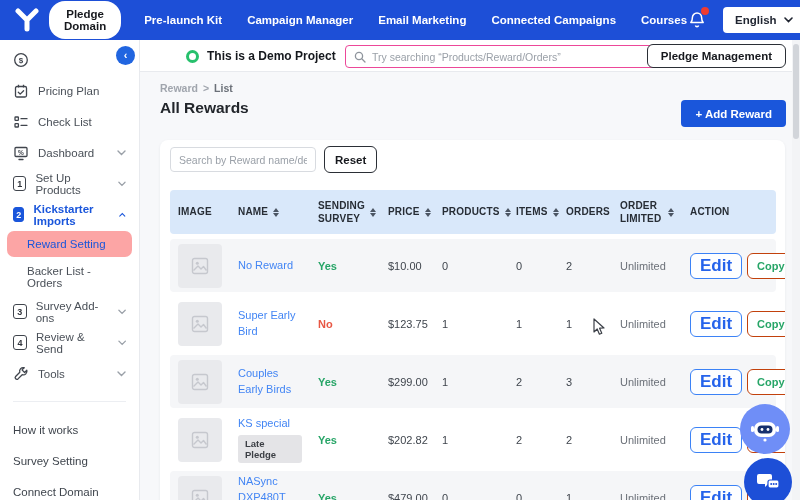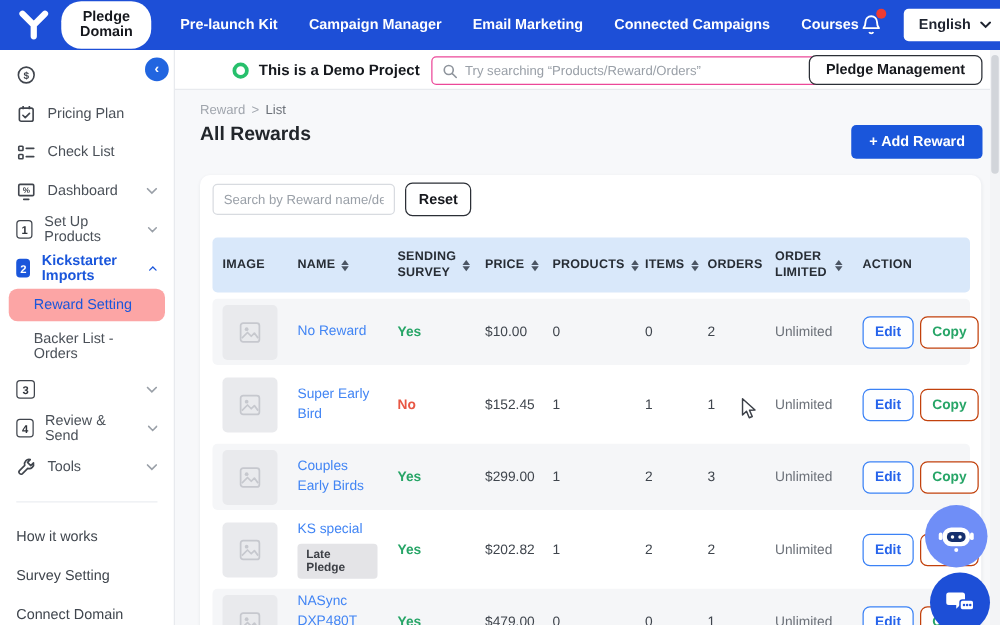--- a/index.html
+++ b/index.html
@@ -54,21 +54,21 @@
     padding:0 8px; gap:6px; }
   .top-search input { border:none; outline:none; flex:1; font-size:10.5px; color:#3f454d;
     font-family:inherit; background:transparent; }
   .top-search input::placeholder { color:#9aa0a8; }
   .pm-btn { position:absolute; right:14px; top:4px; height:24px; padding:0 13px; background:#fff;
     border:1.5px solid #2b2f36; border-radius:6px; font-size:11.5px; font-weight:700; color:#16181d;
     cursor:pointer; }
 
   
   .content { position:absolute; left:140px; top:72px; width:660px; height:428px; }
-  .breadcrumb { position:absolute; left:20px; top:10px; font-size:10.5px; color:#a0a5ad; }
+  .breadcrumb { position:absolute; left:20px; top:10px; font-size:10.5px; color:#a0a5ad;font-weight:bold; }
   .breadcrumb .sep { margin:0 5px; }
   .breadcrumb .cur { color:#6b7078; }
   .page-title { position:absolute; left:20px; top:27px; font-size:15.5px; font-weight:700; color:#22262b; }
   .add-btn { position:absolute; right:14px; top:28px; height:27px; padding:0 14px; background:#1a56db;
     color:#fff; border:none; border-radius:4px; font-size:11.5px; font-weight:700; cursor:pointer; }
 
   .card { position:absolute; left:20px; top:68px; width:625px; height:380px; background:#fff;
     border-radius:8px 8px 0 0; box-shadow:0 1px 3px rgba(25,40,70,.07); overflow:hidden; }
   .filter-input { position:absolute; left:10px; top:7px; width:146px; height:25px;
     border:1px solid #d8dbe0; border-radius:4px; padding:0 8px; font-size:10.5px; color:#3f454d;
@@ -95,21 +95,21 @@
     display:flex; align-items:center; justify-content:center; }
   .name-link { color:#4285f4; text-decoration:none; font-size:11px; line-height:1.45; display:block;
     cursor:pointer; }
   .lp-badge { display:inline-block; margin-top:4px; background:#e4e4e7; color:#3c3f45;
     font-size:9.5px; font-weight:700; padding:3px 7px; border-radius:3px; }
   .yes { color:#27a567; font-weight:600; }
   .no { color:#e85744; font-weight:600; }
   .muted { color:#6b7078; }
   .act-btns { display:flex; gap:5px; }
   .edit-btn { height:26px; padding:0 9px; background:#fdfeff; border:1px solid #3b82f6; border-radius:6px;
-    color:#2563eb; font-size:11px; font-weight:700; cursor:pointer; }
+    color:#2563eb; font-size:17px; font-weight:700; cursor:pointer; }
   .copy-btn { height:26px; padding:0 9px; background:#fff; border:1px solid #c2410c; border-radius:6px;
     color:#27a567; font-size:11px; font-weight:700; cursor:pointer; }
 
   
   .bot-fab { position:absolute; left:740px; top:404px; width:50px; height:50px; border-radius:50%;
     background:#6f8ef7; border:none; cursor:pointer; display:flex; align-items:center; justify-content:center; z-index:40; }
   .chat-fab { position:absolute; left:744px; top:458px; width:48px; height:48px; border-radius:50%;
     background:#1d4fd7; border:none; cursor:pointer; display:flex; align-items:center; justify-content:center; z-index:40; }
 
   
@@ -209,20 +209,21 @@
       <span class="num-ico filled">2</span>
       <span>Kickstarter Imports</span>
       <svg class="chev" width="9" height="6" viewBox="0 0 9 6">
         <path d="M1 4.5 L4.5 1 L8 4.5" stroke="currentColor" stroke-width="1.4" fill="none" stroke-linecap="round"></path>
       </svg>
     </div>
     <div class="sub-item active">Reward Setting</div>
     <div class="sub-item">Backer List - Orders</div>
     <div class="side-item">
       <span class="num-ico">3</span>
+      <span>Survey Add-ons</span>
       <svg class="chev" width="9" height="6" viewBox="0 0 9 6">
         <path d="M1 1 L4.5 4.5 L8 1" stroke="currentColor" stroke-width="1.4" fill="none" stroke-linecap="round"></path>
       </svg>
     </div>
     <div class="side-item">
       <span class="num-ico">4</span>
       <span>Review &amp; Send</span>
       <svg class="chev" width="9" height="6" viewBox="0 0 9 6">
         <path d="M1 1 L4.5 4.5 L8 1" stroke="currentColor" stroke-width="1.4" fill="none" stroke-linecap="round"></path>
       </svg>
@@ -357,21 +358,21 @@
                 <rect x="1.5" y="1.5" width="15" height="15" rx="2" fill="none" stroke="#c6c8ce" stroke-width="1.4"></rect>
                 <circle cx="6.3" cy="6.3" r="1.5" fill="#c6c8ce"></circle>
                 <path d="M2.5 13.5 L7 9 l3 3 2.5-2.5 3 4" fill="none" stroke="#c6c8ce" stroke-width="1.4" stroke-linejoin="round"></path>
               </svg>
             </span>
           </div>
           <div class="td" style="width:80px">
             <a class="name-link">Super Early Bird</a>
           </div>
           <div class="td" style="width:70px"><span class="no">No</span></div>
-          <div class="td" style="width:54px"><span>$152.45</span></div>
+          <div class="td" style="width:54px"><span>$123.75</span></div>
           <div class="td" style="width:74px"><span>1</span></div>
           <div class="td" style="width:50px"><span>1</span></div>
           <div class="td" style="width:54px"><span>1</span></div>
           <div class="td muted" style="width:70px"><span>Unlimited</span></div>
           <div class="td" style="width:94px">
             <span class="act-btns">
               <button class="edit-btn">Edit</button>
               <button class="copy-btn">Copy</button>
             </span>
           </div>

